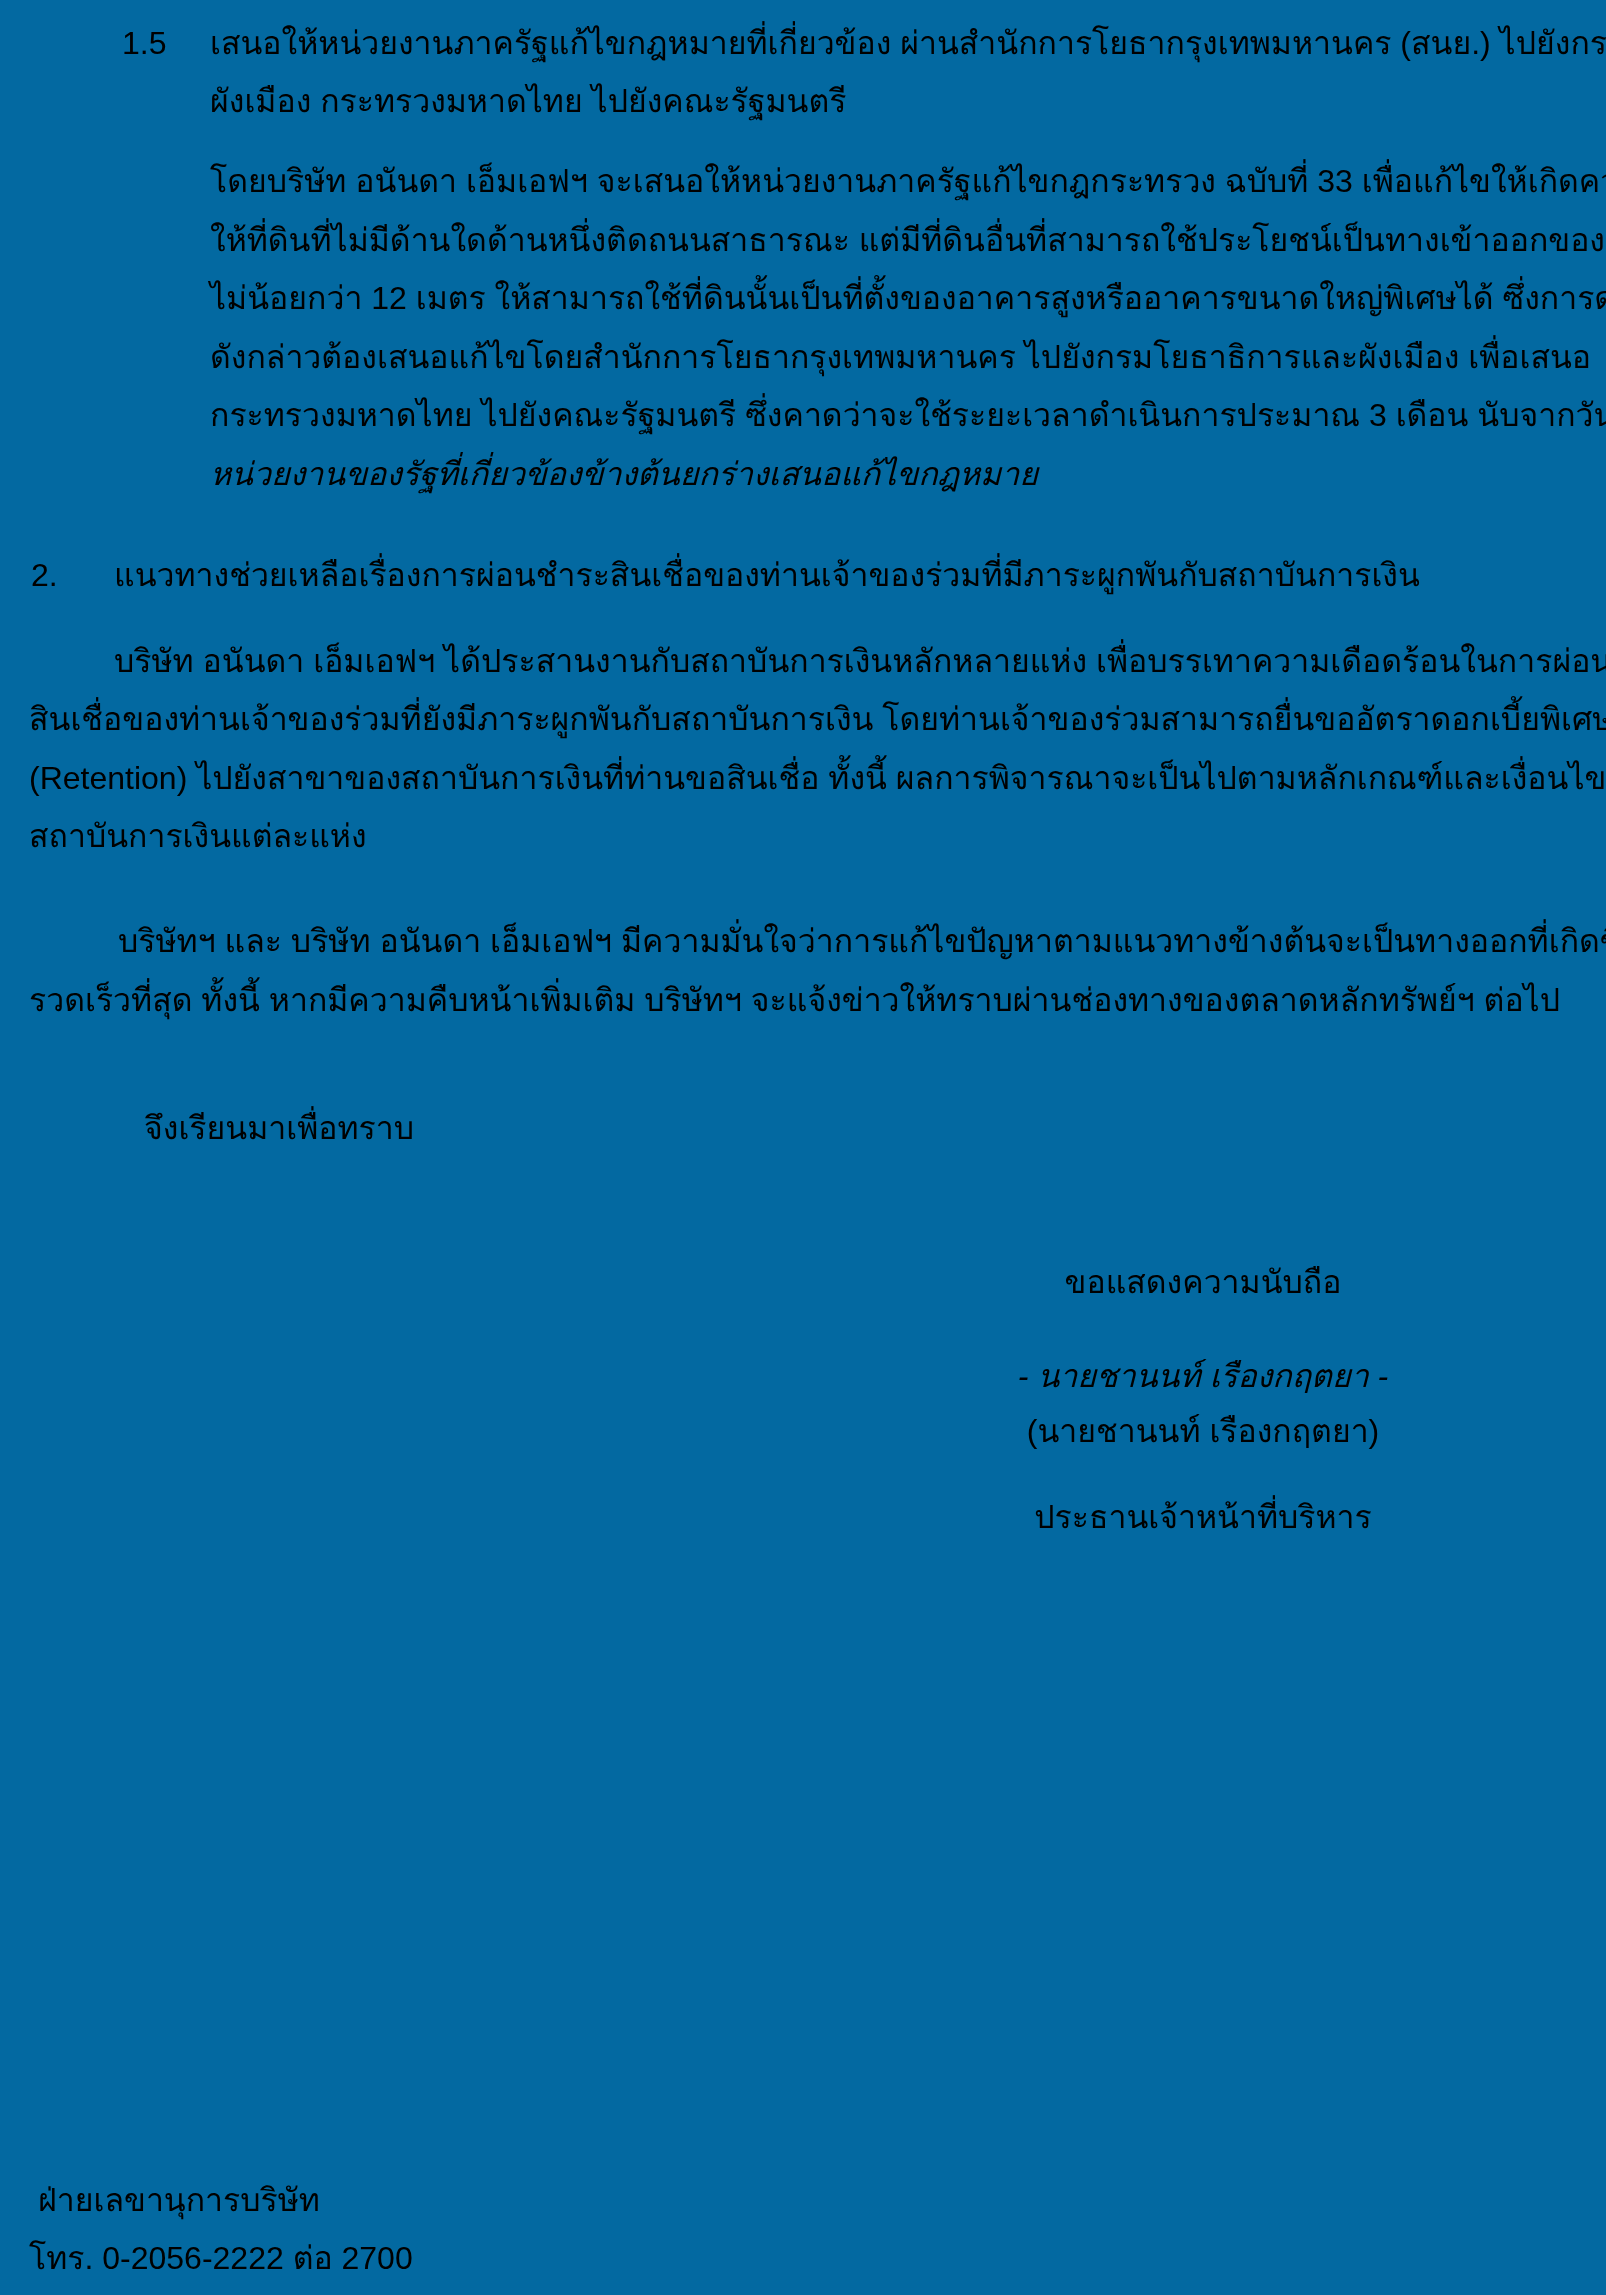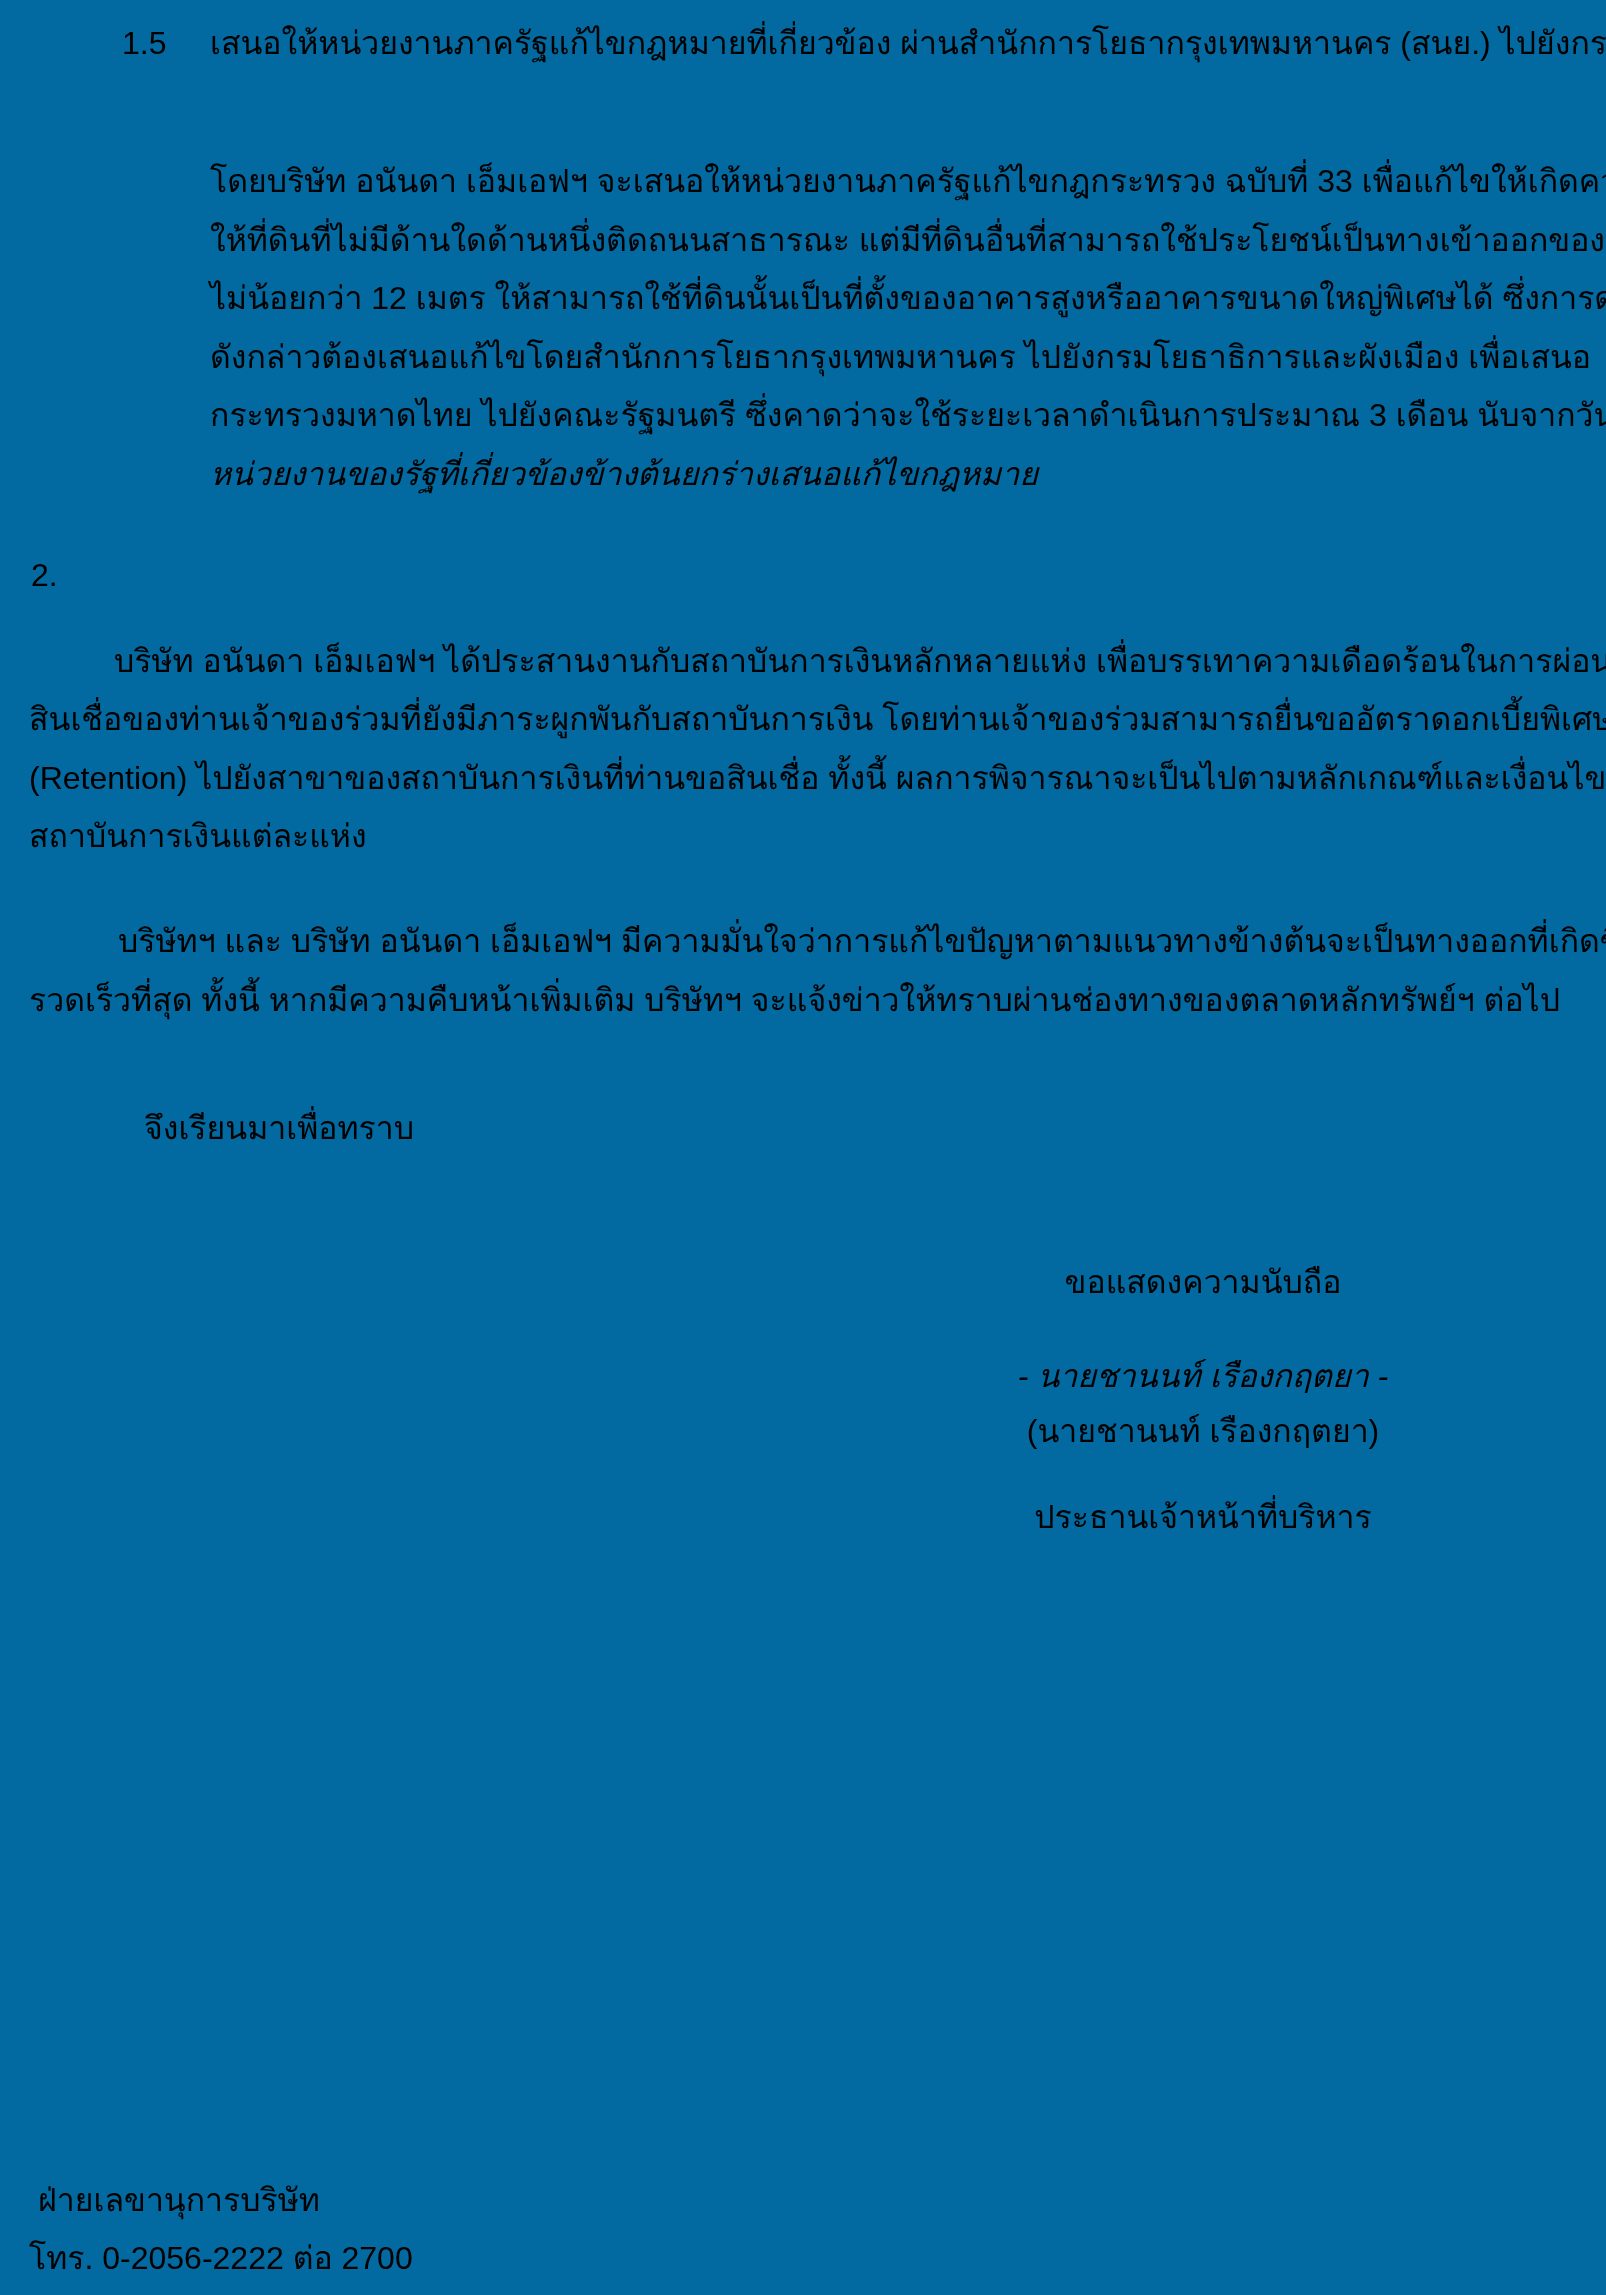--- a/index.html
+++ b/index.html
@@ -34,29 +34,31 @@
     font-style: italic;
   }
 </style>
 </head>
 <body>
 
 <div class="page">
 
   <div class="line" style="left:122px; top:23px;">1.5</div>
   <div class="line" style="left:210px; top:23px;">เสนอให้หน่วยงานภาครัฐแก้ไขกฎหมายที่เกี่ยวข้อง ผ่านสำนักการโยธากรุงเทพมหานคร (สนย.) ไปยังกรมโยธาธิการ และ</div>
+  <div class="line" style="left:210px; top:81px;">ผังเมือง กระทรวงมหาดไทย ไปยังคณะรัฐมนตรี</div>
 
   <div class="line" style="left:210px; top:161px;">โดยบริษัท อนันดา เอ็มเอฟฯ จะเสนอให้หน่วยงานภาครัฐแก้ไขกฎกระทรวง ฉบับที่ 33 เพื่อแก้ไขให้เกิดความชัดเจน</div>
   <div class="line" style="left:210px; top:220px;">ให้ที่ดินที่ไม่มีด้านใดด้านหนึ่งติดถนนสาธารณะ แต่มีที่ดินอื่นที่สามารถใช้ประโยชน์เป็นทางเข้าออกของรถดับเพลิงได้</div>
   <div class="line" style="left:210px; top:278px;">ไม่น้อยกว่า 12 เมตร ให้สามารถใช้ที่ดินนั้นเป็นที่ตั้งของอาคารสูงหรืออาคารขนาดใหญ่พิเศษได้ ซึ่งการดำเนินการ</div>
   <div class="line" style="left:210px; top:337px;">ดังกล่าวต้องเสนอแก้ไขโดยสำนักการโยธากรุงเทพมหานคร ไปยังกรมโยธาธิการและผังเมือง เพื่อเสนอ</div>
   <div class="line" style="left:210px; top:395px;">กระทรวงมหาดไทย ไปยังคณะรัฐมนตรี ซึ่งคาดว่าจะใช้ระยะเวลาดำเนินการประมาณ 3 เดือน นับจากวันที่</div>
   <div class="line" style="left:210px; top:454px;font-style:italic;">หน่วยงานของรัฐที่เกี่ยวข้องข้างต้นยกร่างเสนอแก้ไขกฎหมาย</div>
 
   <div class="line" style="left:31px; top:555px;">2.</div>
+  <div class="line" style="left:114px; top:555px;">แนวทางช่วยเหลือเรื่องการผ่อนชำระสินเชื่อของท่านเจ้าของร่วมที่มีภาระผูกพันกับสถาบันการเงิน</div>
 
   <div class="line" style="left:114px; top:641px;">บริษัท อนันดา เอ็มเอฟฯ ได้ประสานงานกับสถาบันการเงินหลักหลายแห่ง เพื่อบรรเทาความเดือดร้อนในการผ่อนชำระ</div>
   <div class="line" style="left:29px; top:699px;">สินเชื่อของท่านเจ้าของร่วมที่ยังมีภาระผูกพันกับสถาบันการเงิน โดยท่านเจ้าของร่วมสามารถยื่นขออัตราดอกเบี้ยพิเศษ</div>
   <div class="line" style="left:29px; top:758px;">(Retention) ไปยังสาขาของสถาบันการเงินที่ท่านขอสินเชื่อ ทั้งนี้ ผลการพิจารณาจะเป็นไปตามหลักเกณฑ์และเงื่อนไขของ</div>
   <div class="line" style="left:29px; top:816px;">สถาบันการเงินแต่ละแห่ง</div>
 
   <div class="line" style="left:118px; top:921px;">บริษัทฯ และ บริษัท อนันดา เอ็มเอฟฯ มีความมั่นใจว่าการแก้ไขปัญหาตามแนวทางข้างต้นจะเป็นทางออกที่เกิดขึ้นได้อย่าง</div>
   <div class="line" style="left:29px; top:980px;">รวดเร็วที่สุด ทั้งนี้ หากมีความคืบหน้าเพิ่มเติม บริษัทฯ จะแจ้งข่าวให้ทราบผ่านช่องทางของตลาดหลักทรัพย์ฯ ต่อไป</div>
 
   <div class="line" style="left:144px; top:1108px;">จึงเรียนมาเพื่อทราบ</div>

